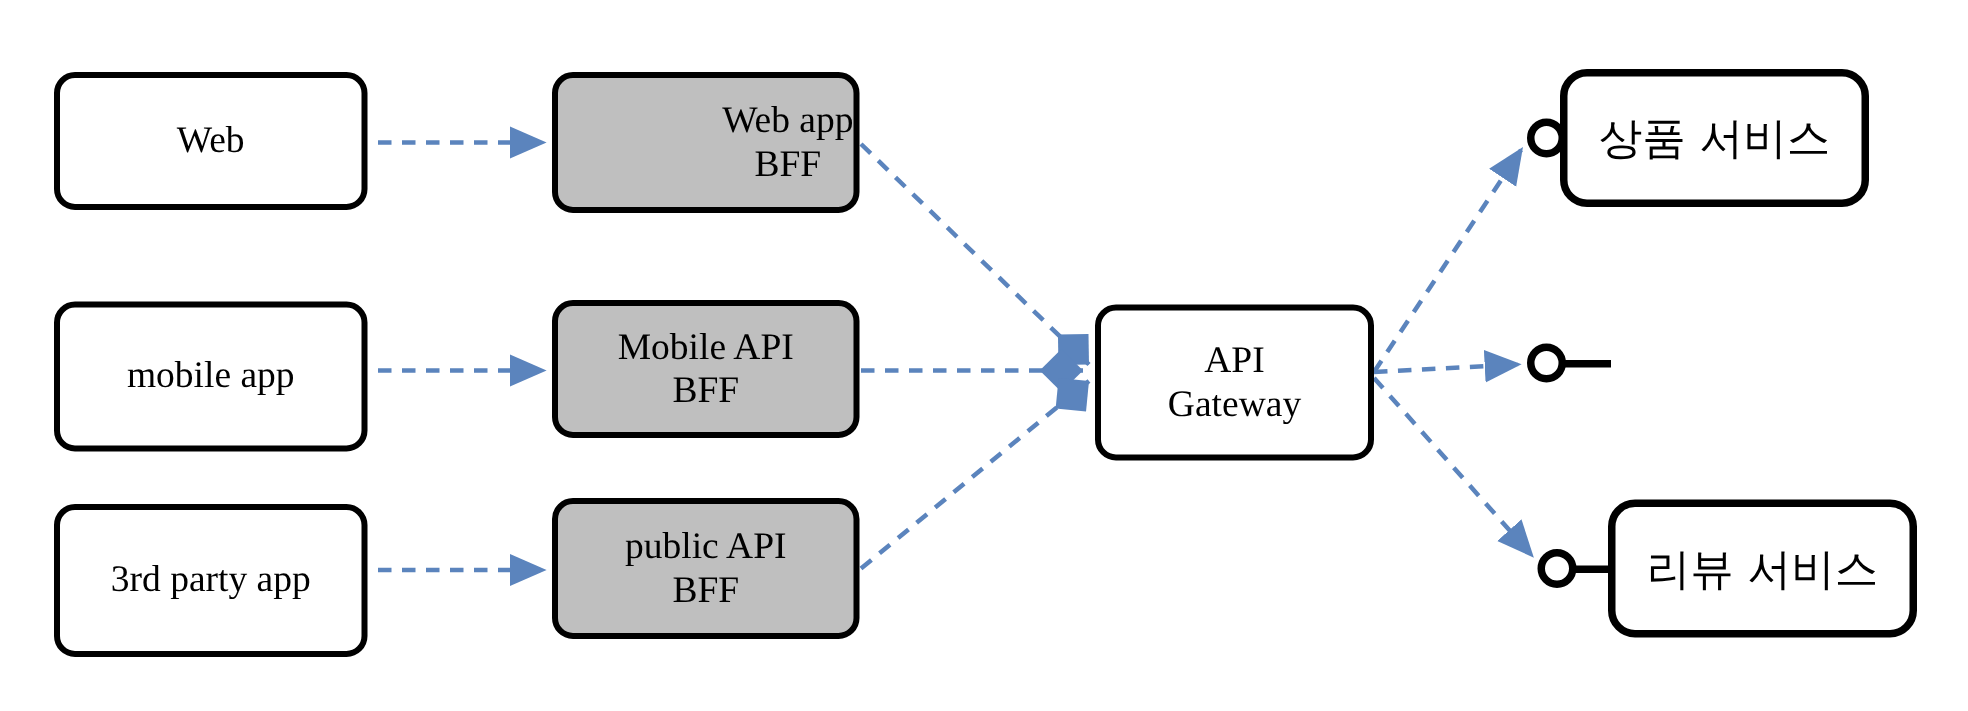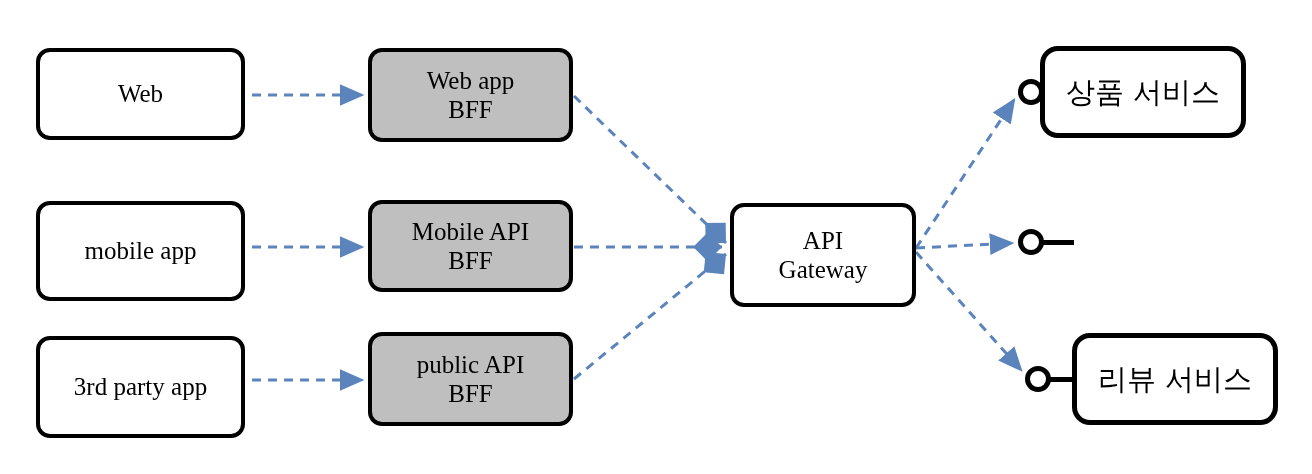--- a/index.html
+++ b/index.html
@@ -51,21 +51,21 @@
   <div class="node client" style="left: 36px; top: 48px; width: 209px; height: 92px;">
     <span class="lbl">Web</span>
   </div>
   <div class="node client" style="left: 36px; top: 201px; width: 209px; height: 100px;">
     <span class="lbl">mobile app</span>
   </div>
   <div class="node client" style="left: 36px; top: 336px; width: 209px; height: 102px;">
     <span class="lbl">3rd party app</span>
   </div>
 
-  <div class="node bff" style="left: 368px; top: 48px; width: 205px; height: 94px;">
+  <div class="node bff" style="left: 368px; top: 48px; width: 205px; height: 94px; justify-content: flex-end;">
     <div>
       <span class="lbl">Web app</span>
       <span class="lbl">BFF</span>
     </div>
   </div>
   <div class="node bff" style="left: 368px; top: 200px; width: 205px; height: 92px;">
     <div>
       <span class="lbl">Mobile API</span>
       <span class="lbl">BFF</span>
     </div>

